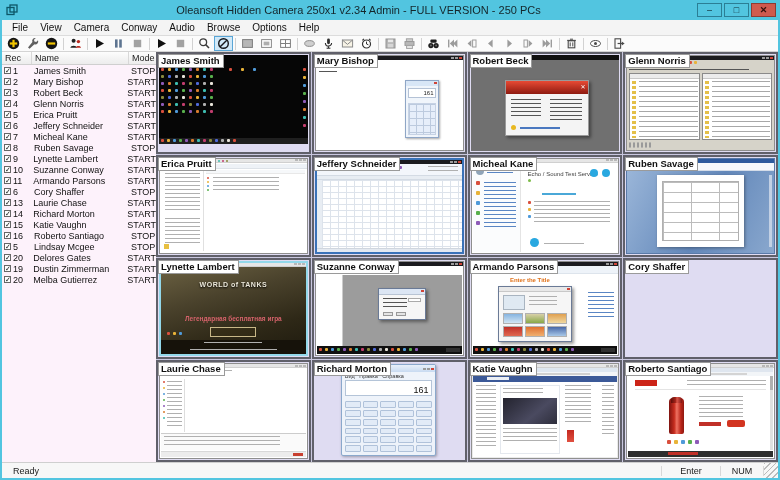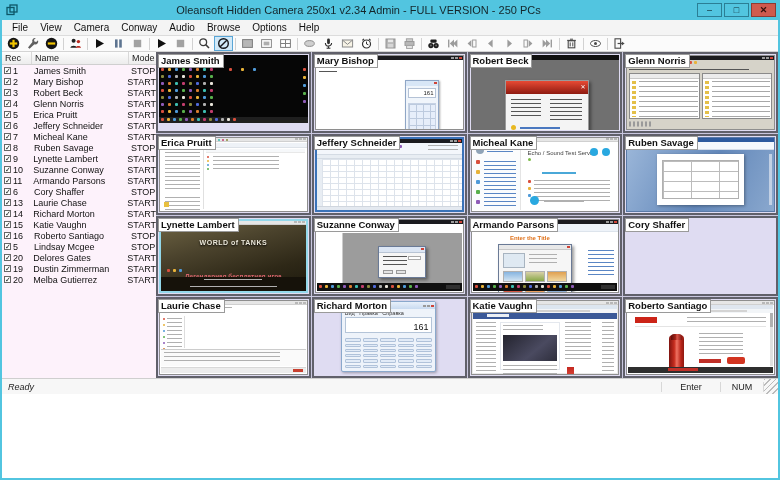--- a/index.html
+++ b/index.html
@@ -17,21 +17,21 @@
   .wc.close{background:#cf5a4e;border-color:#8e3a32;color:#30100b;font-weight:bold;}
   
   .menubar{height:16px;display:flex;align-items:center;background:#f4f4f4;border-bottom:1px solid #dcdcdc;padding-left:4px;font-size:10px;}
   .mi{padding:1px 6px;color:#111;}
   
   .toolbar{height:16px;display:flex;align-items:center;background:#fbfbfb;border-bottom:1px solid #d4d4d4;padding-left:2px;}
   .tb{width:19px;height:15px;display:flex;align-items:center;justify-content:center;flex:none;}
   .tb.sel{background:#d2e9f8;border:1px solid #5aa6d6;}
   .tsep{width:1px;height:12px;background:#d2d2d2;margin:0 2px;flex:none;}
   
-  .content{display:flex;height:326px;}
+  .content{display:flex;height:410px;}
   .listpanel{width:154px;background:#fdf2fb;display:flex;flex-direction:column;font-size:9px;flex:none;}
   .lheader{display:flex;height:13px;background:linear-gradient(#fdfdfd,#ececec);border-bottom:1px solid #cfcfcf;align-items:stretch;color:#222;}
   .lh{display:flex;align-items:center;padding-left:3px;border-right:1px solid #d8d8d8;}
   .lh-rec{width:30px;}.lh-name{width:97px;}.lh-mode{flex:1;border-right:none;}
   .lrow{display:flex;height:11px;align-items:center;color:#111;}
   .c-rec{width:30px;display:flex;align-items:center;gap:2px;padding-left:2px;}
   .cb{width:7px;height:7px;background:#fff;border:1px solid #666;font-size:7px;line-height:6px;text-align:center;color:#111;flex:none;}
   .c-name{width:97px;padding-left:2px;white-space:nowrap;overflow:hidden;}
   .c-mode{flex:1;padding-left:2px;}
   
@@ -87,21 +87,21 @@
   .cl-t{height:7px;background:linear-gradient(#e8f0fa,#c8daf0);display:flex;justify-content:flex-end;align-items:center;padding:0 1px;gap:1px;}
   .cl-m{font-size:5.5px;color:#333;padding:1px 3px 0 3px;word-spacing:3px;white-space:nowrap;}
   .cl-d{margin:1px 3px;height:16px;background:#fff;border:1px solid #b4c4d8;display:flex;align-items:flex-end;justify-content:flex-end;font-size:9px;color:#111;padding:0 2px;}
   .cl-b{position:absolute;left:3px;right:3px;top:36px;bottom:3px;display:grid;grid-template-columns:repeat(5,1fr);grid-auto-rows:1fr;gap:2px;}
   .cl-b i{background:#e2ebf7;border:1px solid #b0c2da;}
   .thermos{background:linear-gradient(90deg,#7e1410,#c62c1e 35%,#ef7262 52%,#b82418 80%,#8e1810);border-radius:4px 4px 2px 2px;}
   .thermos::before{content:"";position:absolute;left:2px;right:2px;top:-1px;height:6px;
     background:linear-gradient(90deg,#5e0e0a,#a02218 40%,#d8564a 55%,#801410);border-radius:3px 3px 0 0;}
   
   .statusbar{height:16px;background:#f7f7f7;border-top:1px solid #cfcfcf;display:flex;align-items:center;font-size:9px;color:#222;}
-  .sb-main{flex:1;padding-left:6px;font-style:italic;}
+  .sb-main{flex:1;padding-left:11px;}
   .sb-cell{width:58px;text-align:center;}
   .sb-num{width:42px;}
   .sb-sep{width:1px;height:10px;background:#d8d8d8;}
   .sb-grip{width:14px;height:100%;background:repeating-linear-gradient(135deg,#bbb 0 1px,transparent 1px 4px);}
 </style>
 </head>
 <body>
 
 <div class="window">
 

